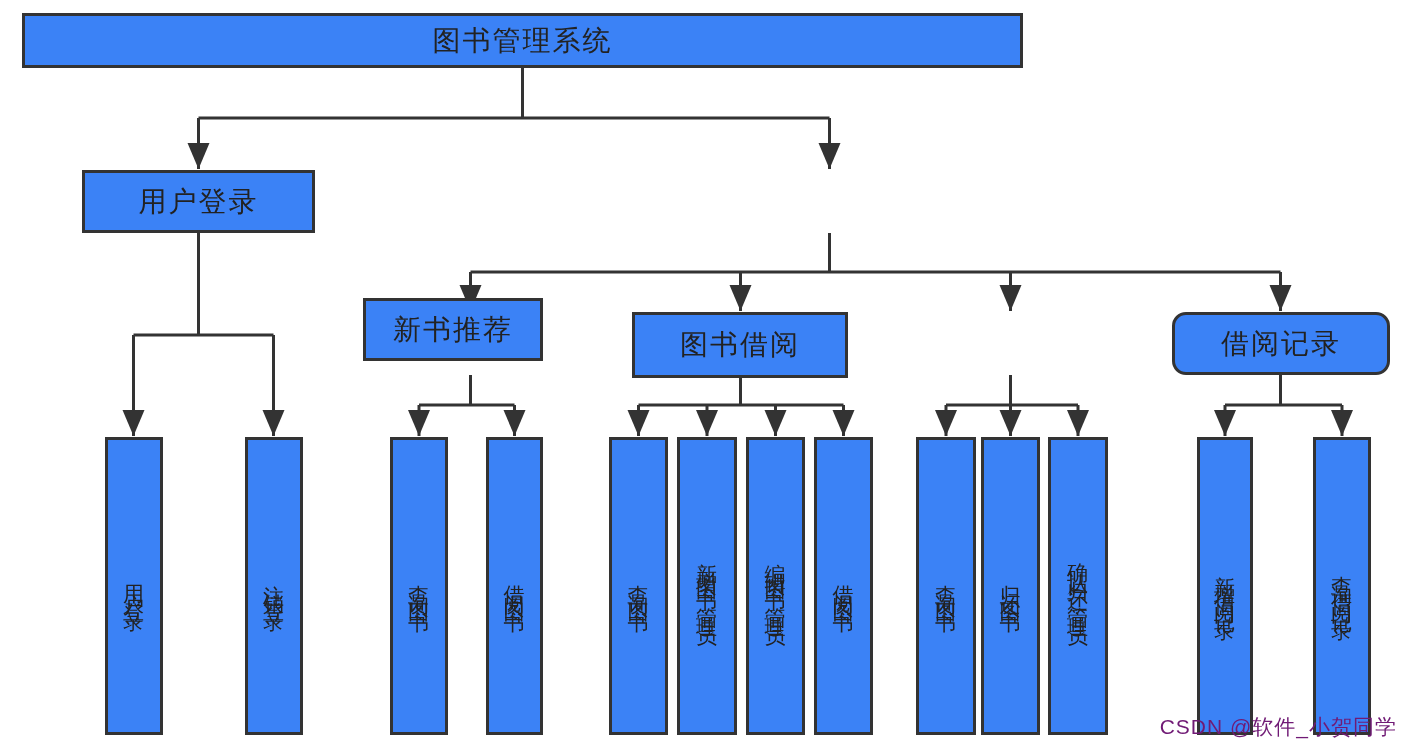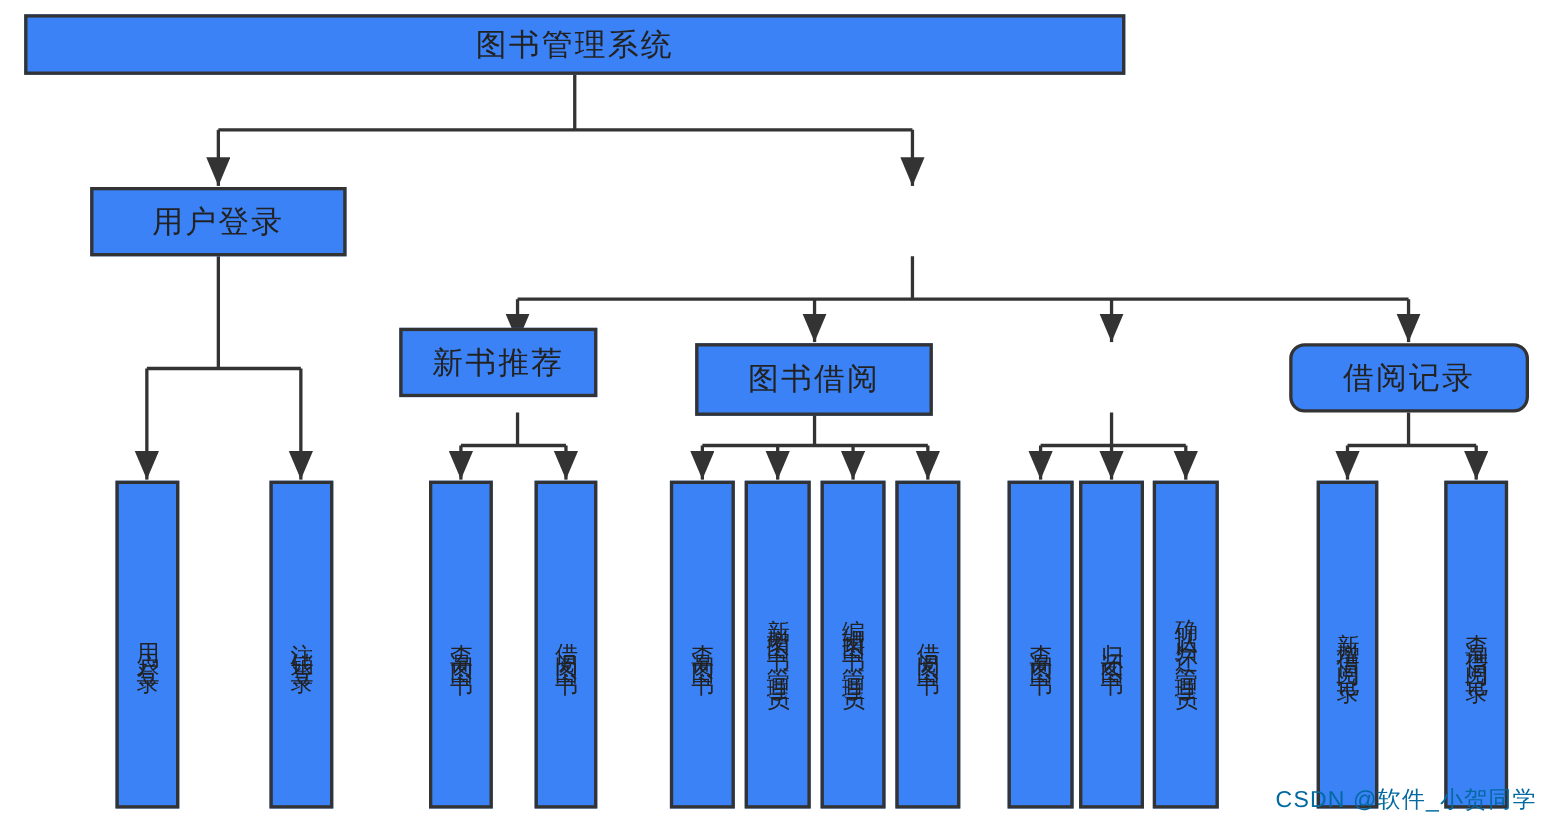--- a/index.html
+++ b/index.html
@@ -39,21 +39,21 @@
     font-size: 21px;
     letter-spacing: 9px;
     line-height: 1;
     white-space: nowrap;
   }
   .watermark {
     position: absolute;
     right: 8px;
     bottom: 6px;
     font-size: 21px;
-    color: #0369a1;
+    color: #701a75;
     letter-spacing: 1px;
     z-index: 10;
     white-space: nowrap;
   }
 </style>
 </head>
 <body>
 
 <div class="canvas">
 

